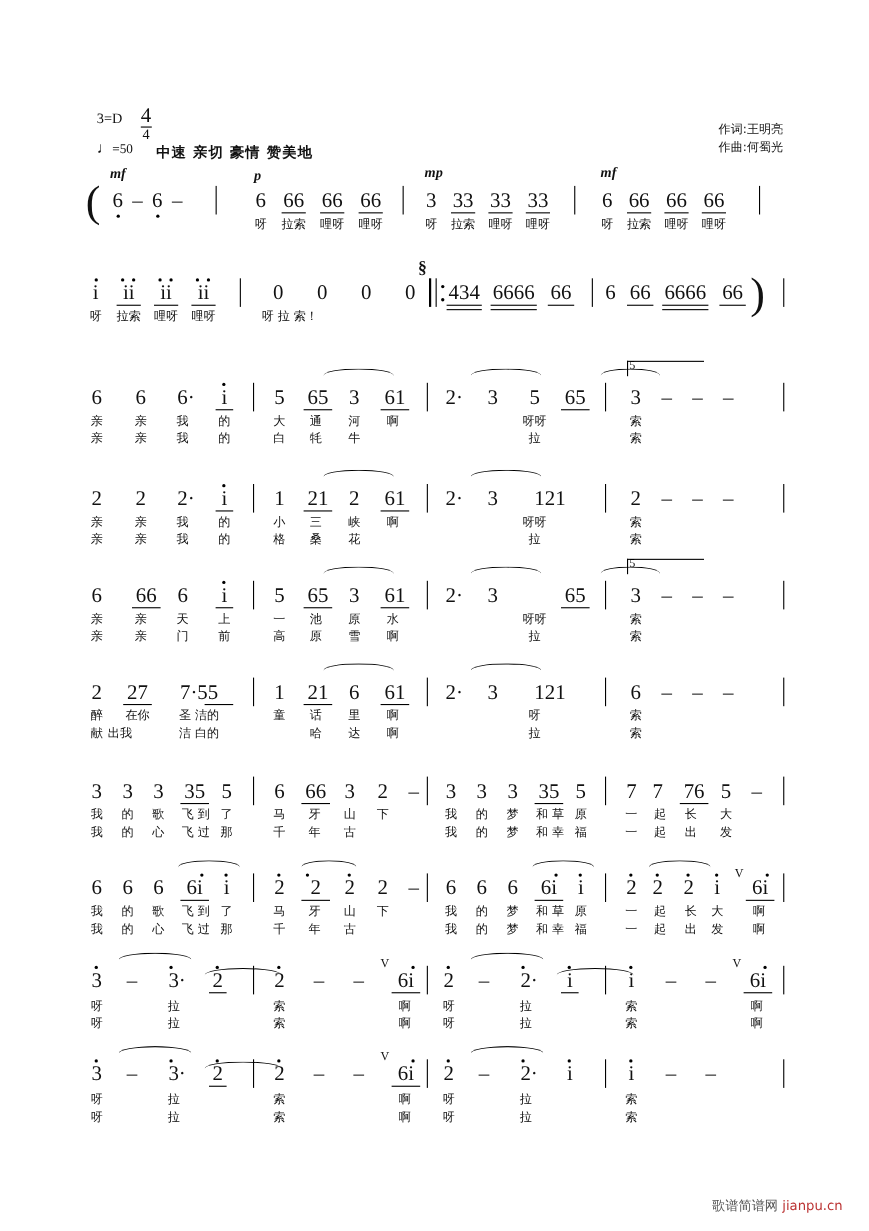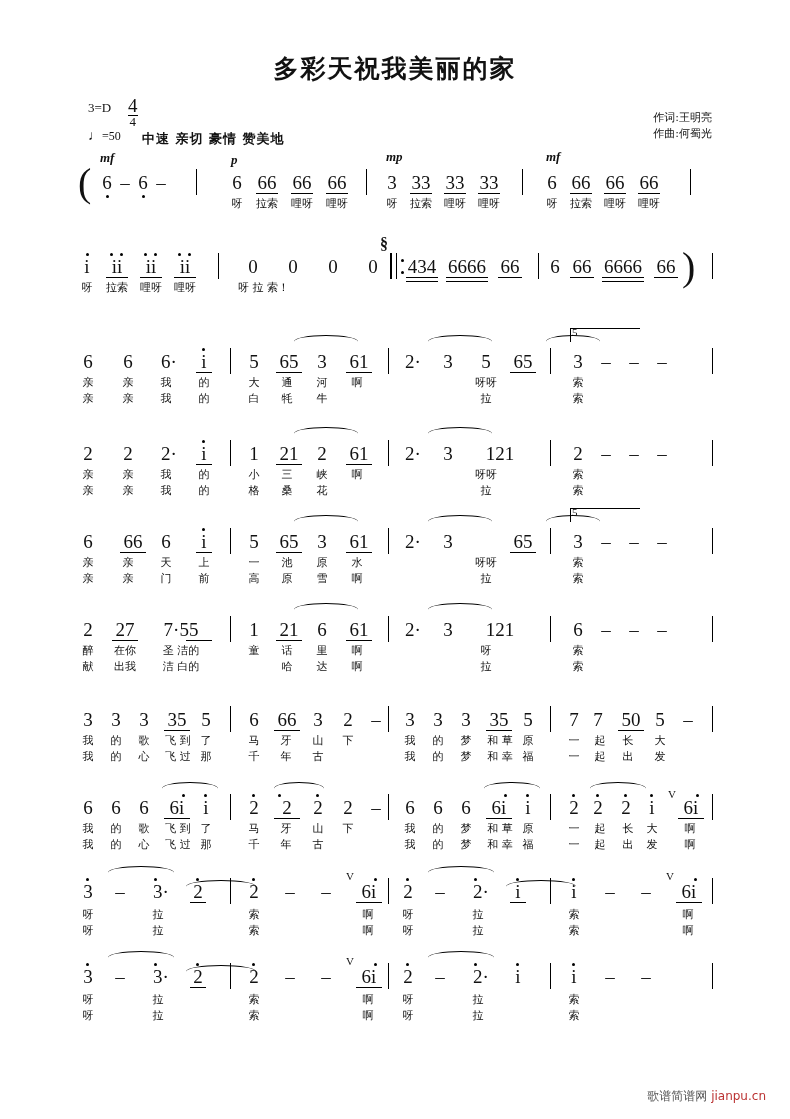--- a/index.html
+++ b/index.html
@@ -89,21 +89,20 @@
     font-family:"DejaVu Sans", sans-serif;
   }
   .watermark .cn{color:#555;}
   .vmark{position:absolute;font-size:11px;font-family:"Liberation Serif",serif;}
 </style>
 </head>
 <body>
 
 <div class="page">
 
-  <div class="title">多彩天祝我美丽的家</div>
 
   <div class="key-sig">3=D</div>
   <div class="meter">
     <span class="num">4</span>
     <span class="den">4</span>
   </div>
   <div class="tempo">
     <span style="font-size:14px;">♩</span><span>=50</span>
   </div>
   <div class="expr">中速  亲切  豪情  赞美地</div>
@@ -396,21 +395,21 @@
 
     <div class="nb num" style="left:2px;top:12px;width:16px;">2</div>
     <div class="nb num" style="left:34px;top:12px;width:26px;">27</div>
     <div class="under1" style="left:34px;top:32px;width:26px;"></div>
     <div class="nb num" style="left:72px;top:12px;width:62px;">7·55</div>
     <div class="under1" style="left:108px;top:32px;width:26px;"></div>
     <div class="nb lyr" style="left:0px;top:36px;width:20px;">醉</div>
     <div class="nb lyr" style="left:30px;top:36px;width:34px;">在你</div>
     <div class="nb lyr" style="left:70px;top:36px;width:66px;">圣 洁的</div>
     <div class="nb lyr" style="left:0px;top:52px;width:20px;">献</div>
-    <div class="nb lyr" style="left:30px;top:52px;width:34px;">出我</div>
+    <div class="nb lyr" style="left:14px;top:52px;width:34px;">出我</div>
     <div class="nb lyr" style="left:70px;top:52px;width:66px;">洁 白的</div>
     <div class="bar" style="left:152px;top:8px;height:26px;"></div>
 
     <div class="nb num" style="left:168px;top:12px;width:16px;">1</div>
     <div class="nb num" style="left:198px;top:12px;width:26px;">21</div>
     <div class="under1" style="left:198px;top:32px;width:26px;"></div>
     <div class="nb num" style="left:236px;top:12px;width:16px;">6</div>
     <div class="nb num" style="left:268px;top:12px;width:26px;">61</div>
     <div class="under1" style="left:268px;top:32px;width:26px;"></div>
     <div class="nb lyr" style="left:166px;top:36px;width:20px;">童</div>
@@ -485,21 +484,21 @@
     <div class="nb lyr" style="left:440px;top:36px;width:20px;">原</div>
     <div class="nb lyr" style="left:322px;top:52px;width:20px;">我</div>
     <div class="nb lyr" style="left:350px;top:52px;width:20px;">的</div>
     <div class="nb lyr" style="left:378px;top:52px;width:20px;">梦</div>
     <div class="nb lyr" style="left:406px;top:52px;width:32px;">和 幸</div>
     <div class="nb lyr" style="left:440px;top:52px;width:20px;">福</div>
     <div class="bar" style="left:472px;top:8px;height:26px;"></div>
 
     <div class="nb num" style="left:488px;top:12px;width:16px;">7</div>
     <div class="nb num" style="left:512px;top:12px;width:16px;">7</div>
-    <div class="nb num" style="left:540px;top:12px;width:26px;">50</div>
+    <div class="nb num" style="left:540px;top:12px;width:26px;">76</div>
     <div class="under1" style="left:540px;top:32px;width:26px;"></div>
     <div class="nb num" style="left:574px;top:12px;width:16px;">5</div>
     <div class="nb num" style="left:602px;top:12px;width:16px;">–</div>
     <div class="nb lyr" style="left:486px;top:36px;width:20px;">一</div>
     <div class="nb lyr" style="left:512px;top:36px;width:20px;">起</div>
     <div class="nb lyr" style="left:540px;top:36px;width:20px;">长</div>
     <div class="nb lyr" style="left:572px;top:36px;width:20px;">大</div>
     <div class="nb lyr" style="left:486px;top:52px;width:20px;">一</div>
     <div class="nb lyr" style="left:512px;top:52px;width:20px;">起</div>
     <div class="nb lyr" style="left:540px;top:52px;width:20px;">出</div>

